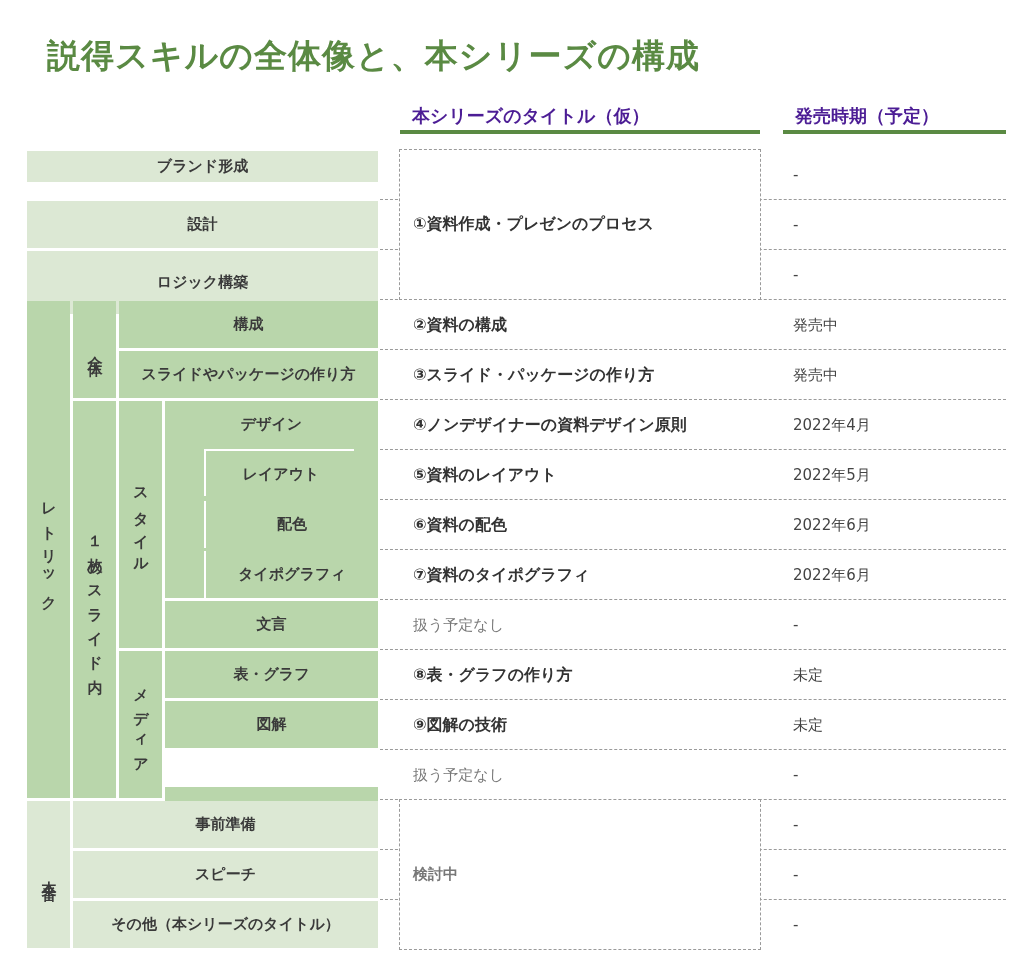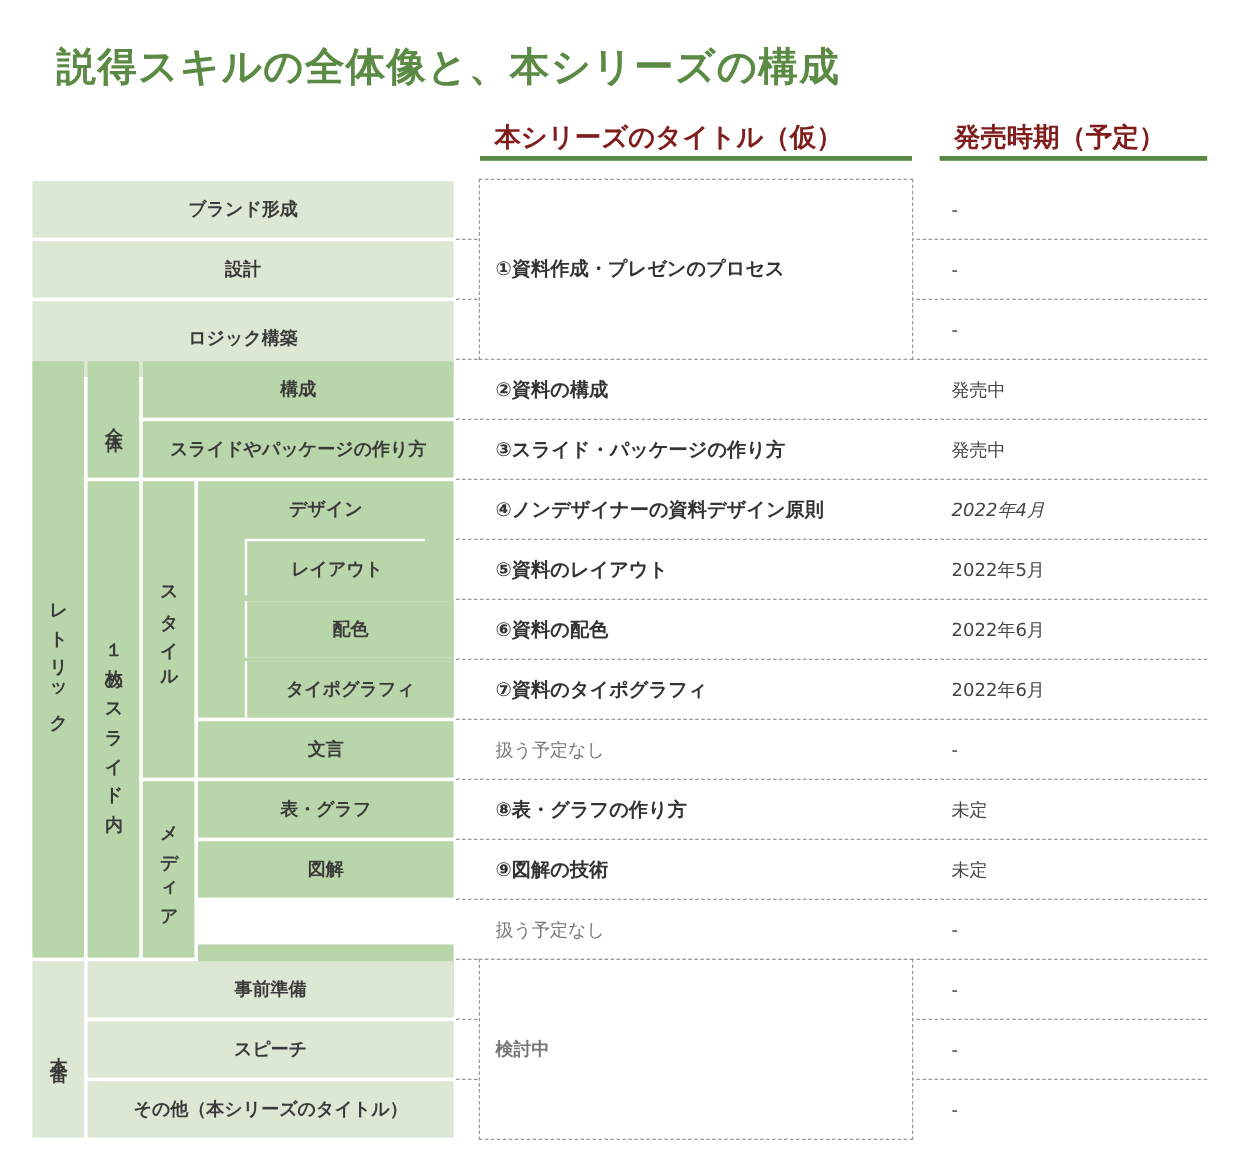--- a/index.html
+++ b/index.html
@@ -1,38 +1,38 @@
 <!DOCTYPE html>
 <html><head>
 <meta charset="utf-8">
 <style>
   html,body{margin:0;padding:0;background:#ffffff;}
   body{width:1032px;height:975px;position:relative;overflow:hidden;font-family:"DejaVu Sans","Liberation Sans",sans-serif;color:#333;}
   .title{position:absolute;left:34px;top:34px;font-size:33px;font-weight:bold;color:#5a8a43;letter-spacing:1px;white-space:nowrap;margin-left:13px;}
-  .colhead{position:absolute;top:100px;height:34px;font-size:22px;font-weight:bold;color:#7f1d1d;border-bottom:4px solid #5a8a43;box-sizing:border-box;padding-left:12px;line-height:32px;white-space:nowrap;}
+  .colhead{position:absolute;top:100px;height:34px;font-size:18px;font-weight:bold;color:#4c1d95;border-bottom:4px solid #5a8a43;box-sizing:border-box;padding-left:12px;line-height:32px;white-space:nowrap;}
   .cell{position:absolute;box-sizing:border-box;display:flex;align-items:center;justify-content:center;font-size:15px;font-weight:bold;color:#3a3a3a;text-align:center;white-space:nowrap;}
   .light{background:#dce8d4;}
   .mid{background:#b9d6ab;text-align:right;}
   .vert{writing-mode:vertical-rl;text-orientation:upright;letter-spacing:6px;font-size:15px;}
   .trow{position:absolute;left:400px;width:360px;height:50px;box-sizing:border-box;display:flex;align-items:center;padding-left:13px;font-size:16px;font-weight:bold;color:#333;white-space:nowrap;}
   .trow.muted{font-weight:normal;color:#777;font-size:15px;}
   .drow{position:absolute;left:762px;width:244px;height:50px;box-sizing:border-box;display:flex;align-items:center;padding-left:31px;font-size:15px;color:#444;white-space:nowrap;}
   .hline{position:absolute;height:0;border-top:1px dashed #9a9a9a;}
   .dbox{position:absolute;border:1px dashed #9a9a9a;box-sizing:border-box;display:flex;align-items:center;padding-left:13px;font-size:16px;font-weight:bold;color:#333;background:#fff;white-space:nowrap;}
   .dbox.muted{font-weight:bold;color:#777;font-size:15px;}
 </style>
 </head>
 <body>
 
 <div class="title">説得スキルの全体像と、本シリーズの構成</div>
 
 <div class="colhead" style="left:400px;width:360px;">本シリーズのタイトル（仮）</div>
 <div class="colhead" style="left:783px;width:223px;padding-left:12px;">発売時期（予定）</div>
 
-<div class="cell light" style="left:27px;top:151px;width:351px;height:47px;">ブランド形成</div>
+<div class="cell light" style="left:27px;top:151px;width:351px;height:31px;">ブランド形成</div>
 <div class="cell light" style="left:27px;top:201px;width:351px;height:47px;">設計</div>
 <div class="cell light" style="left:27px;top:251px;width:351px;height:63px;">ロジック構築</div>
 
 <div class="cell mid vert" style="left:27px;top:301px;width:43px;height:497px;">レトリック</div>
 
 <div class="cell mid vert" style="left:73px;top:301px;width:43px;height:97px;">全体</div>
 <div class="cell mid" style="left:119px;top:301px;width:259px;height:47px;">構成</div>
 <div class="cell mid" style="left:119px;top:351px;width:259px;height:47px;">スライドやパッケージの作り方</div>
 
 <div class="cell mid vert" style="left:73px;top:401px;width:43px;height:397px;">１枚のスライド内</div>
@@ -87,21 +87,21 @@
 <div class="trow muted" style="top:750px;">扱う予定なし</div>
 <div class="dbox muted" style="left:399px;top:799px;width:362px;height:151px;">
   <span>検討中</span>
 </div>
 
 <div class="drow" style="top:150px;">-</div>
 <div class="drow" style="top:200px;">-</div>
 <div class="drow" style="top:250px;">-</div>
 <div class="drow" style="top:300px;">発売中</div>
 <div class="drow" style="top:350px;">発売中</div>
-<div class="drow" style="top:400px;font-style:italic;">2022年4月</div>
+<div class="drow" style="top:400px;">2022年4月</div>
 <div class="drow" style="top:450px;">2022年5月</div>
 <div class="drow" style="top:500px;">2022年6月</div>
 <div class="drow" style="top:550px;">2022年6月</div>
 <div class="drow" style="top:600px;">-</div>
 <div class="drow" style="top:650px;">未定</div>
 <div class="drow" style="top:700px;">未定</div>
 <div class="drow" style="top:750px;">-</div>
 <div class="drow" style="top:800px;">-</div>
 <div class="drow" style="top:850px;">-</div>
 <div class="drow" style="top:900px;">-</div>

